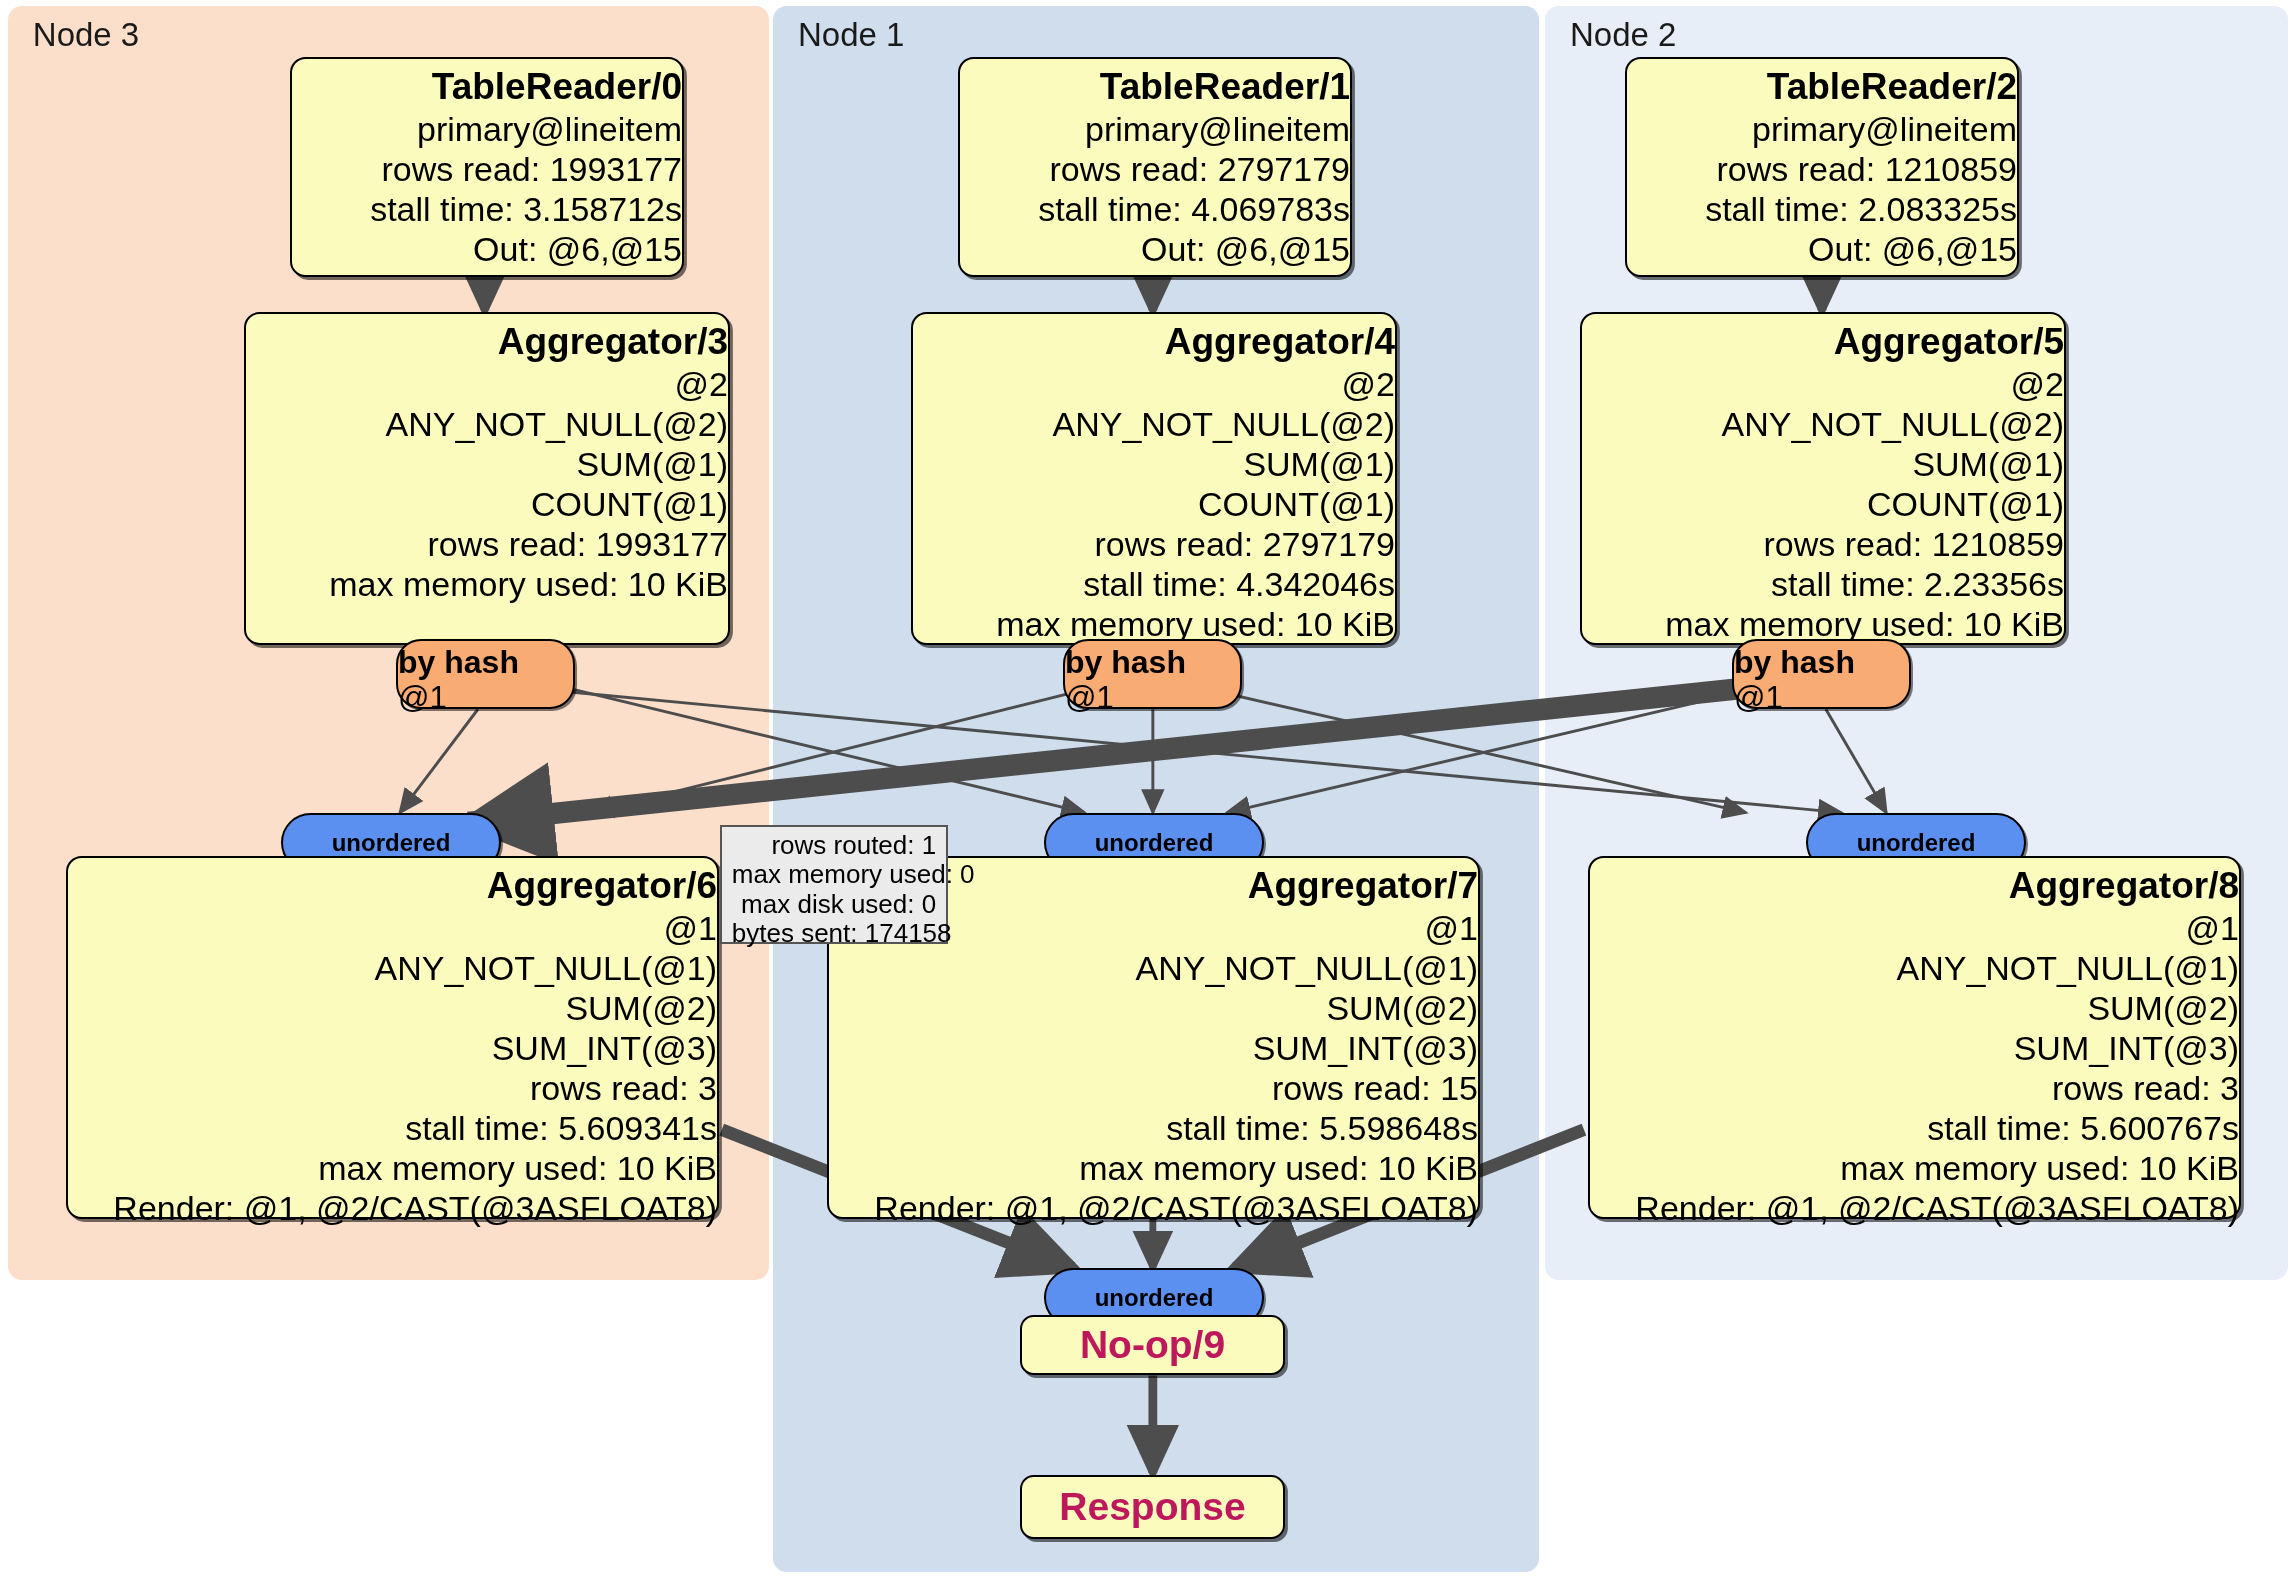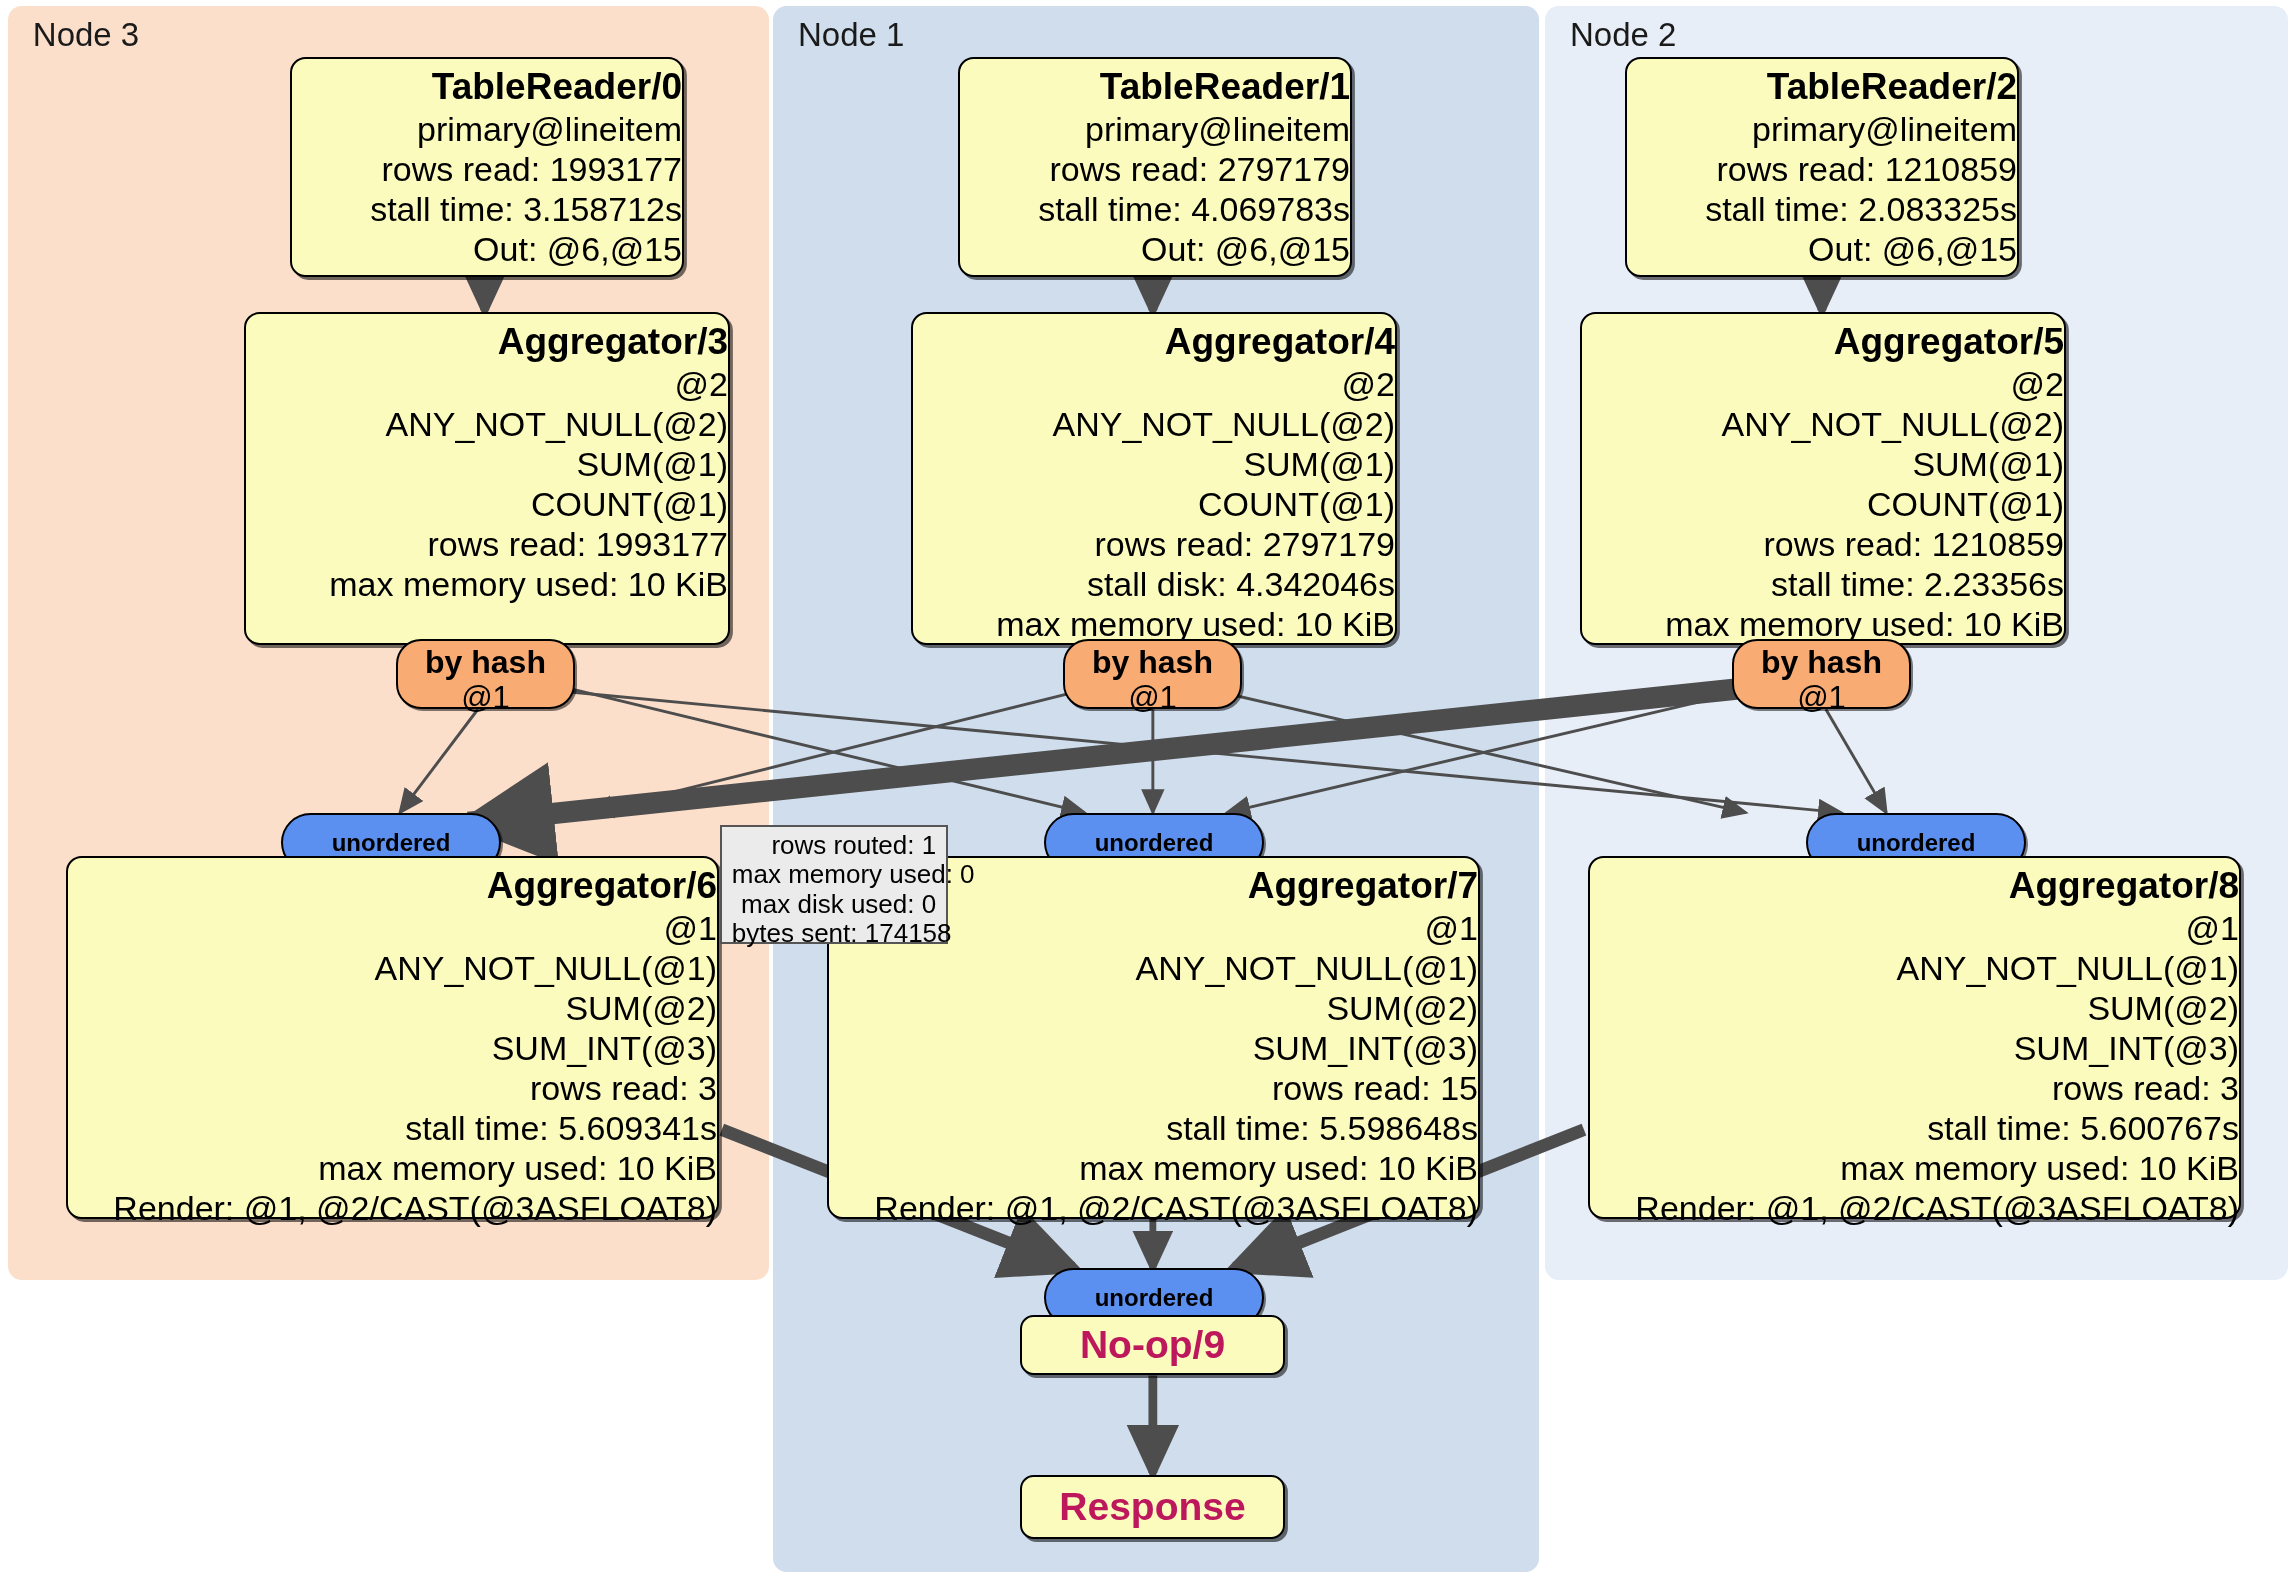--- a/index.html
+++ b/index.html
@@ -59,21 +59,20 @@
   .proc-line {
     font-size: 34px;
     line-height: 1.18;
     color: #000;
     white-space: nowrap;
   }
   .oval {
     position: absolute;
     box-sizing: border-box;
     border: 2.9px solid #000;
-    text-align: center;
     box-shadow: 2px 2px 0 rgba(0,0,0,0.5);
   }
   .hashbox {
     background: #f9ab74;
     border-radius: 25px;
     padding-top: 3.9px;
   }
   .hash-title {
     font-weight: bold;
     font-size: 32px;
@@ -213,21 +212,21 @@
     <div class="proc-line">max memory used: 10 KiB</div>
   </div>
 
   <div class="proc-box" style="left:911px; top:312px; width:486px; height:333px;">
     <div class="proc-title">Aggregator/4</div>
     <div class="proc-line">@2</div>
     <div class="proc-line">ANY_NOT_NULL(@2)</div>
     <div class="proc-line">SUM(@1)</div>
     <div class="proc-line">COUNT(@1)</div>
     <div class="proc-line">rows read: 2797179</div>
-    <div class="proc-line">stall disk: 4.342046s</div>
+    <div class="proc-line">stall time: 4.342046s</div>
     <div class="proc-line">max memory used: 10 KiB</div>
   </div>
 
   <div class="proc-box" style="left:1580px; top:312px; width:486px; height:333px;">
     <div class="proc-title">Aggregator/5</div>
     <div class="proc-line">@2</div>
     <div class="proc-line">ANY_NOT_NULL(@2)</div>
     <div class="proc-line">SUM(@1)</div>
     <div class="proc-line">COUNT(@1)</div>
     <div class="proc-line">rows read: 1210859</div>

